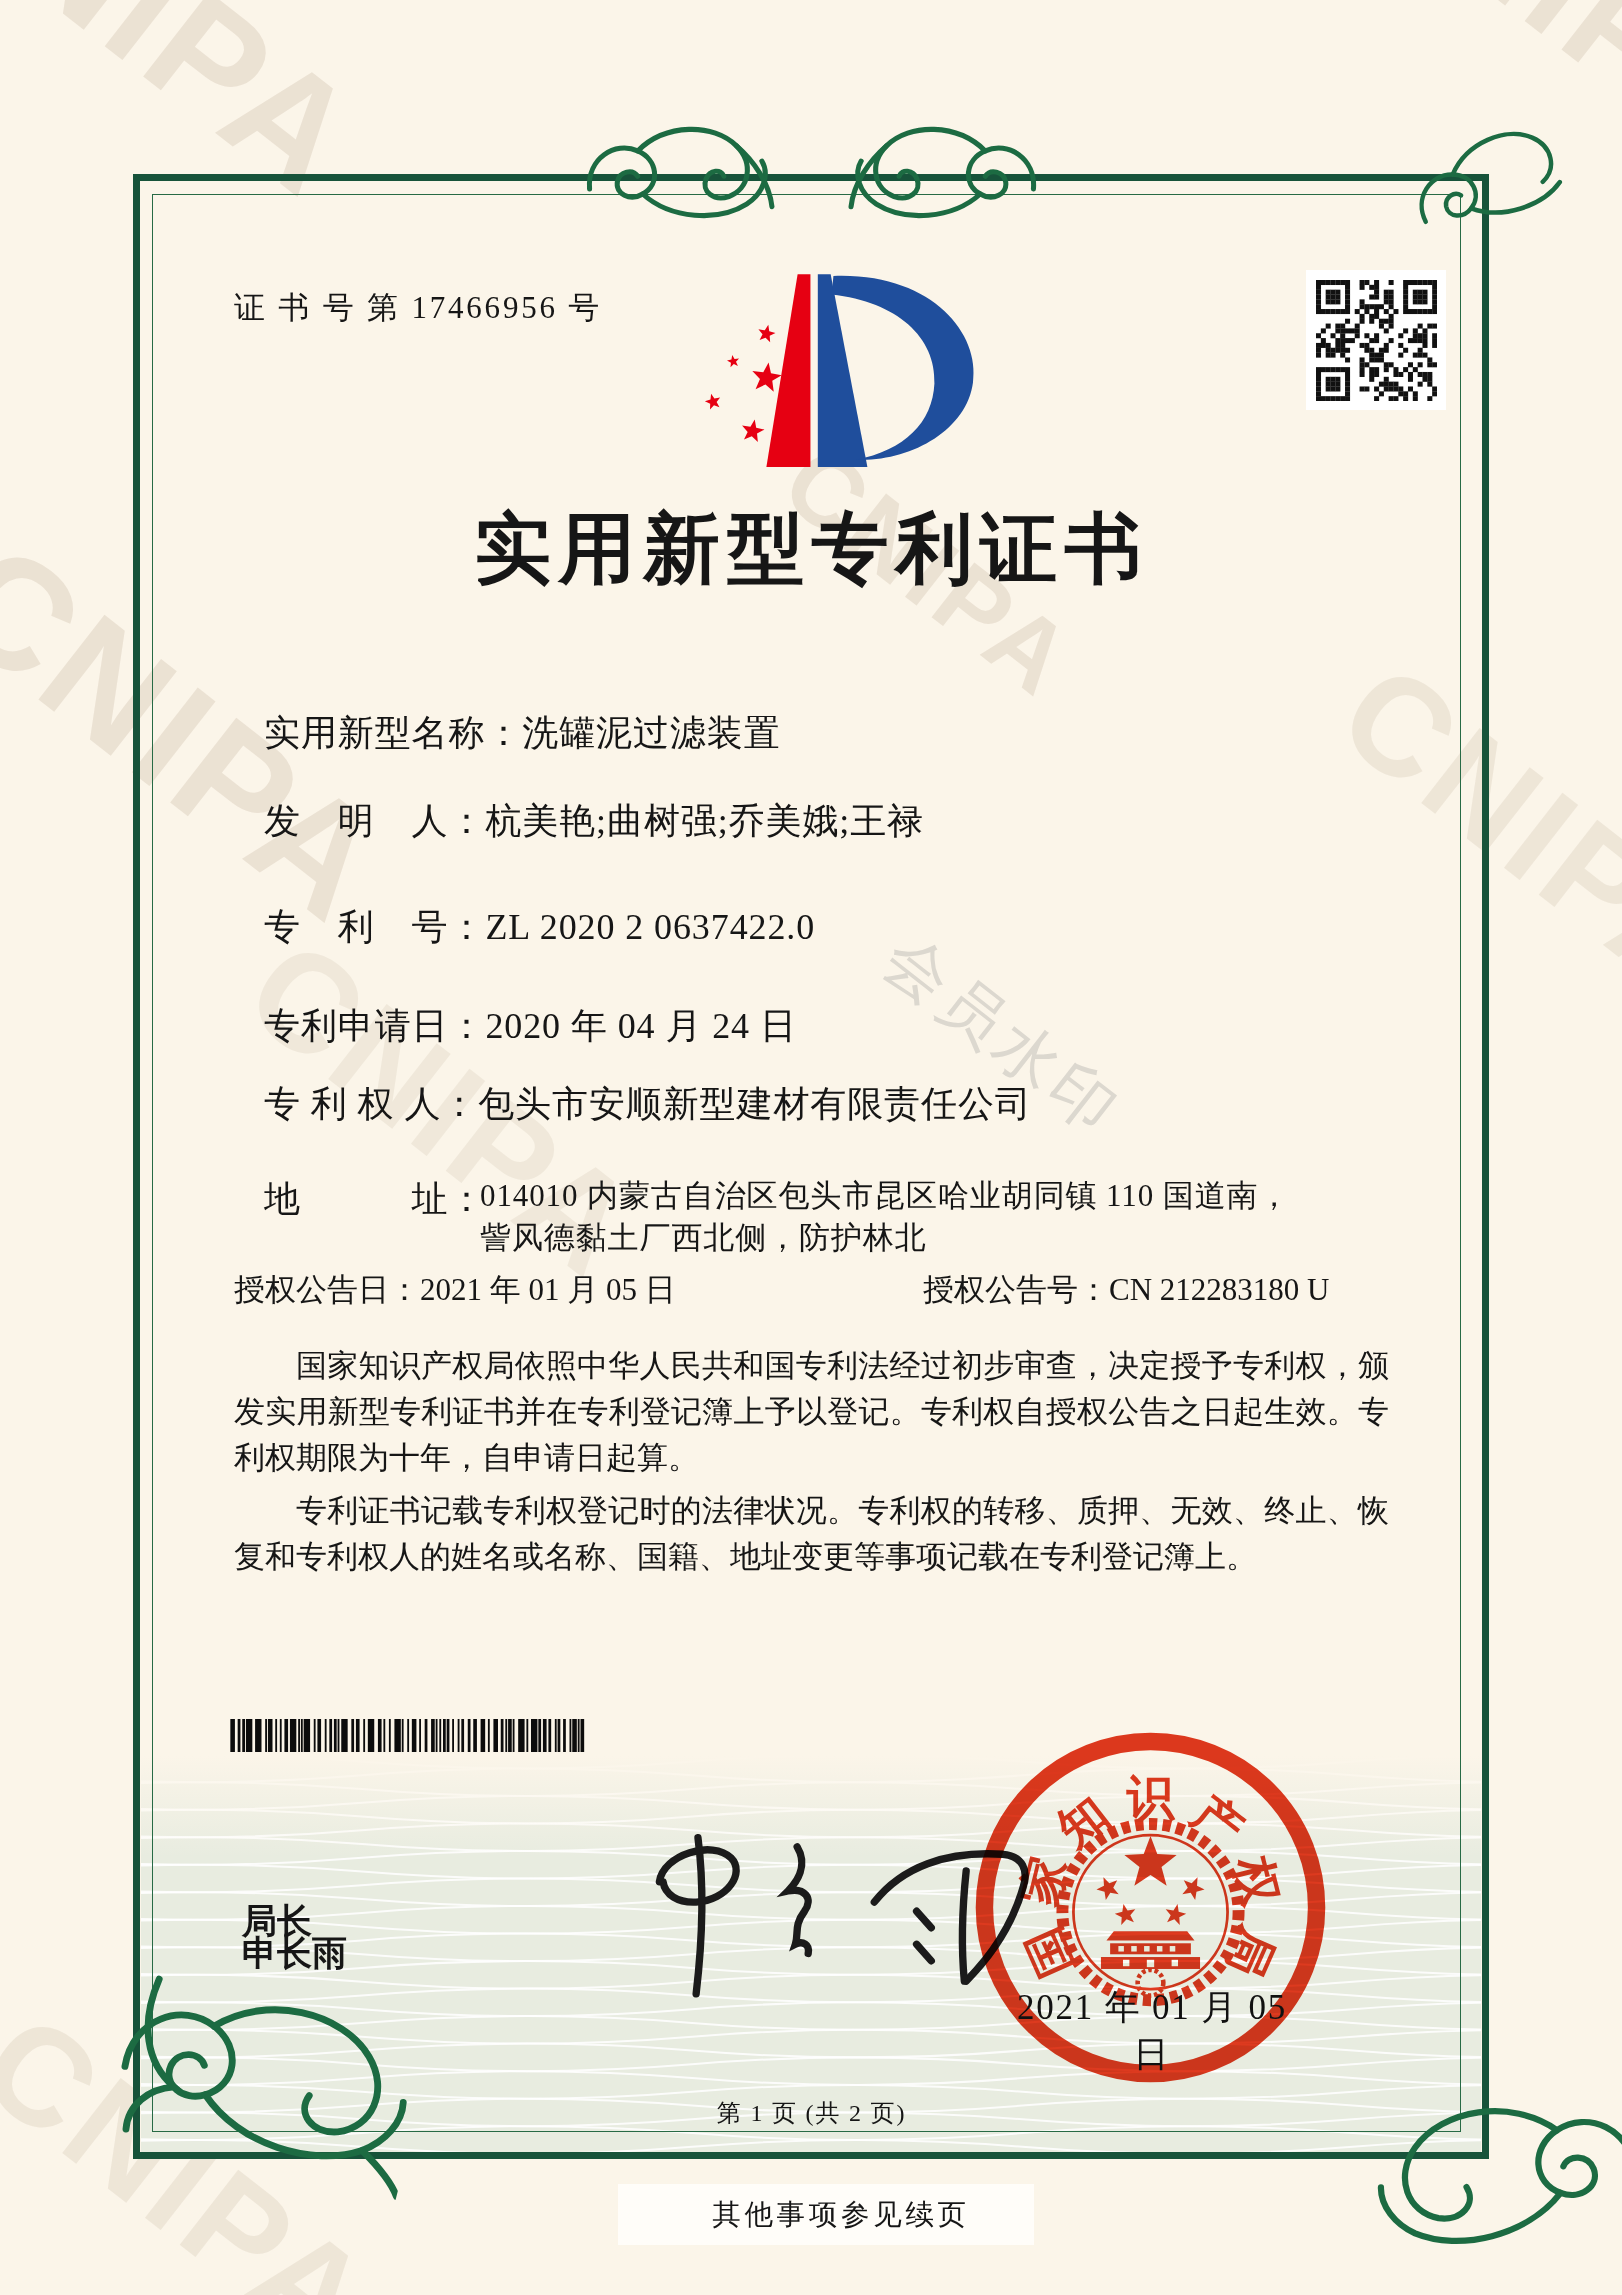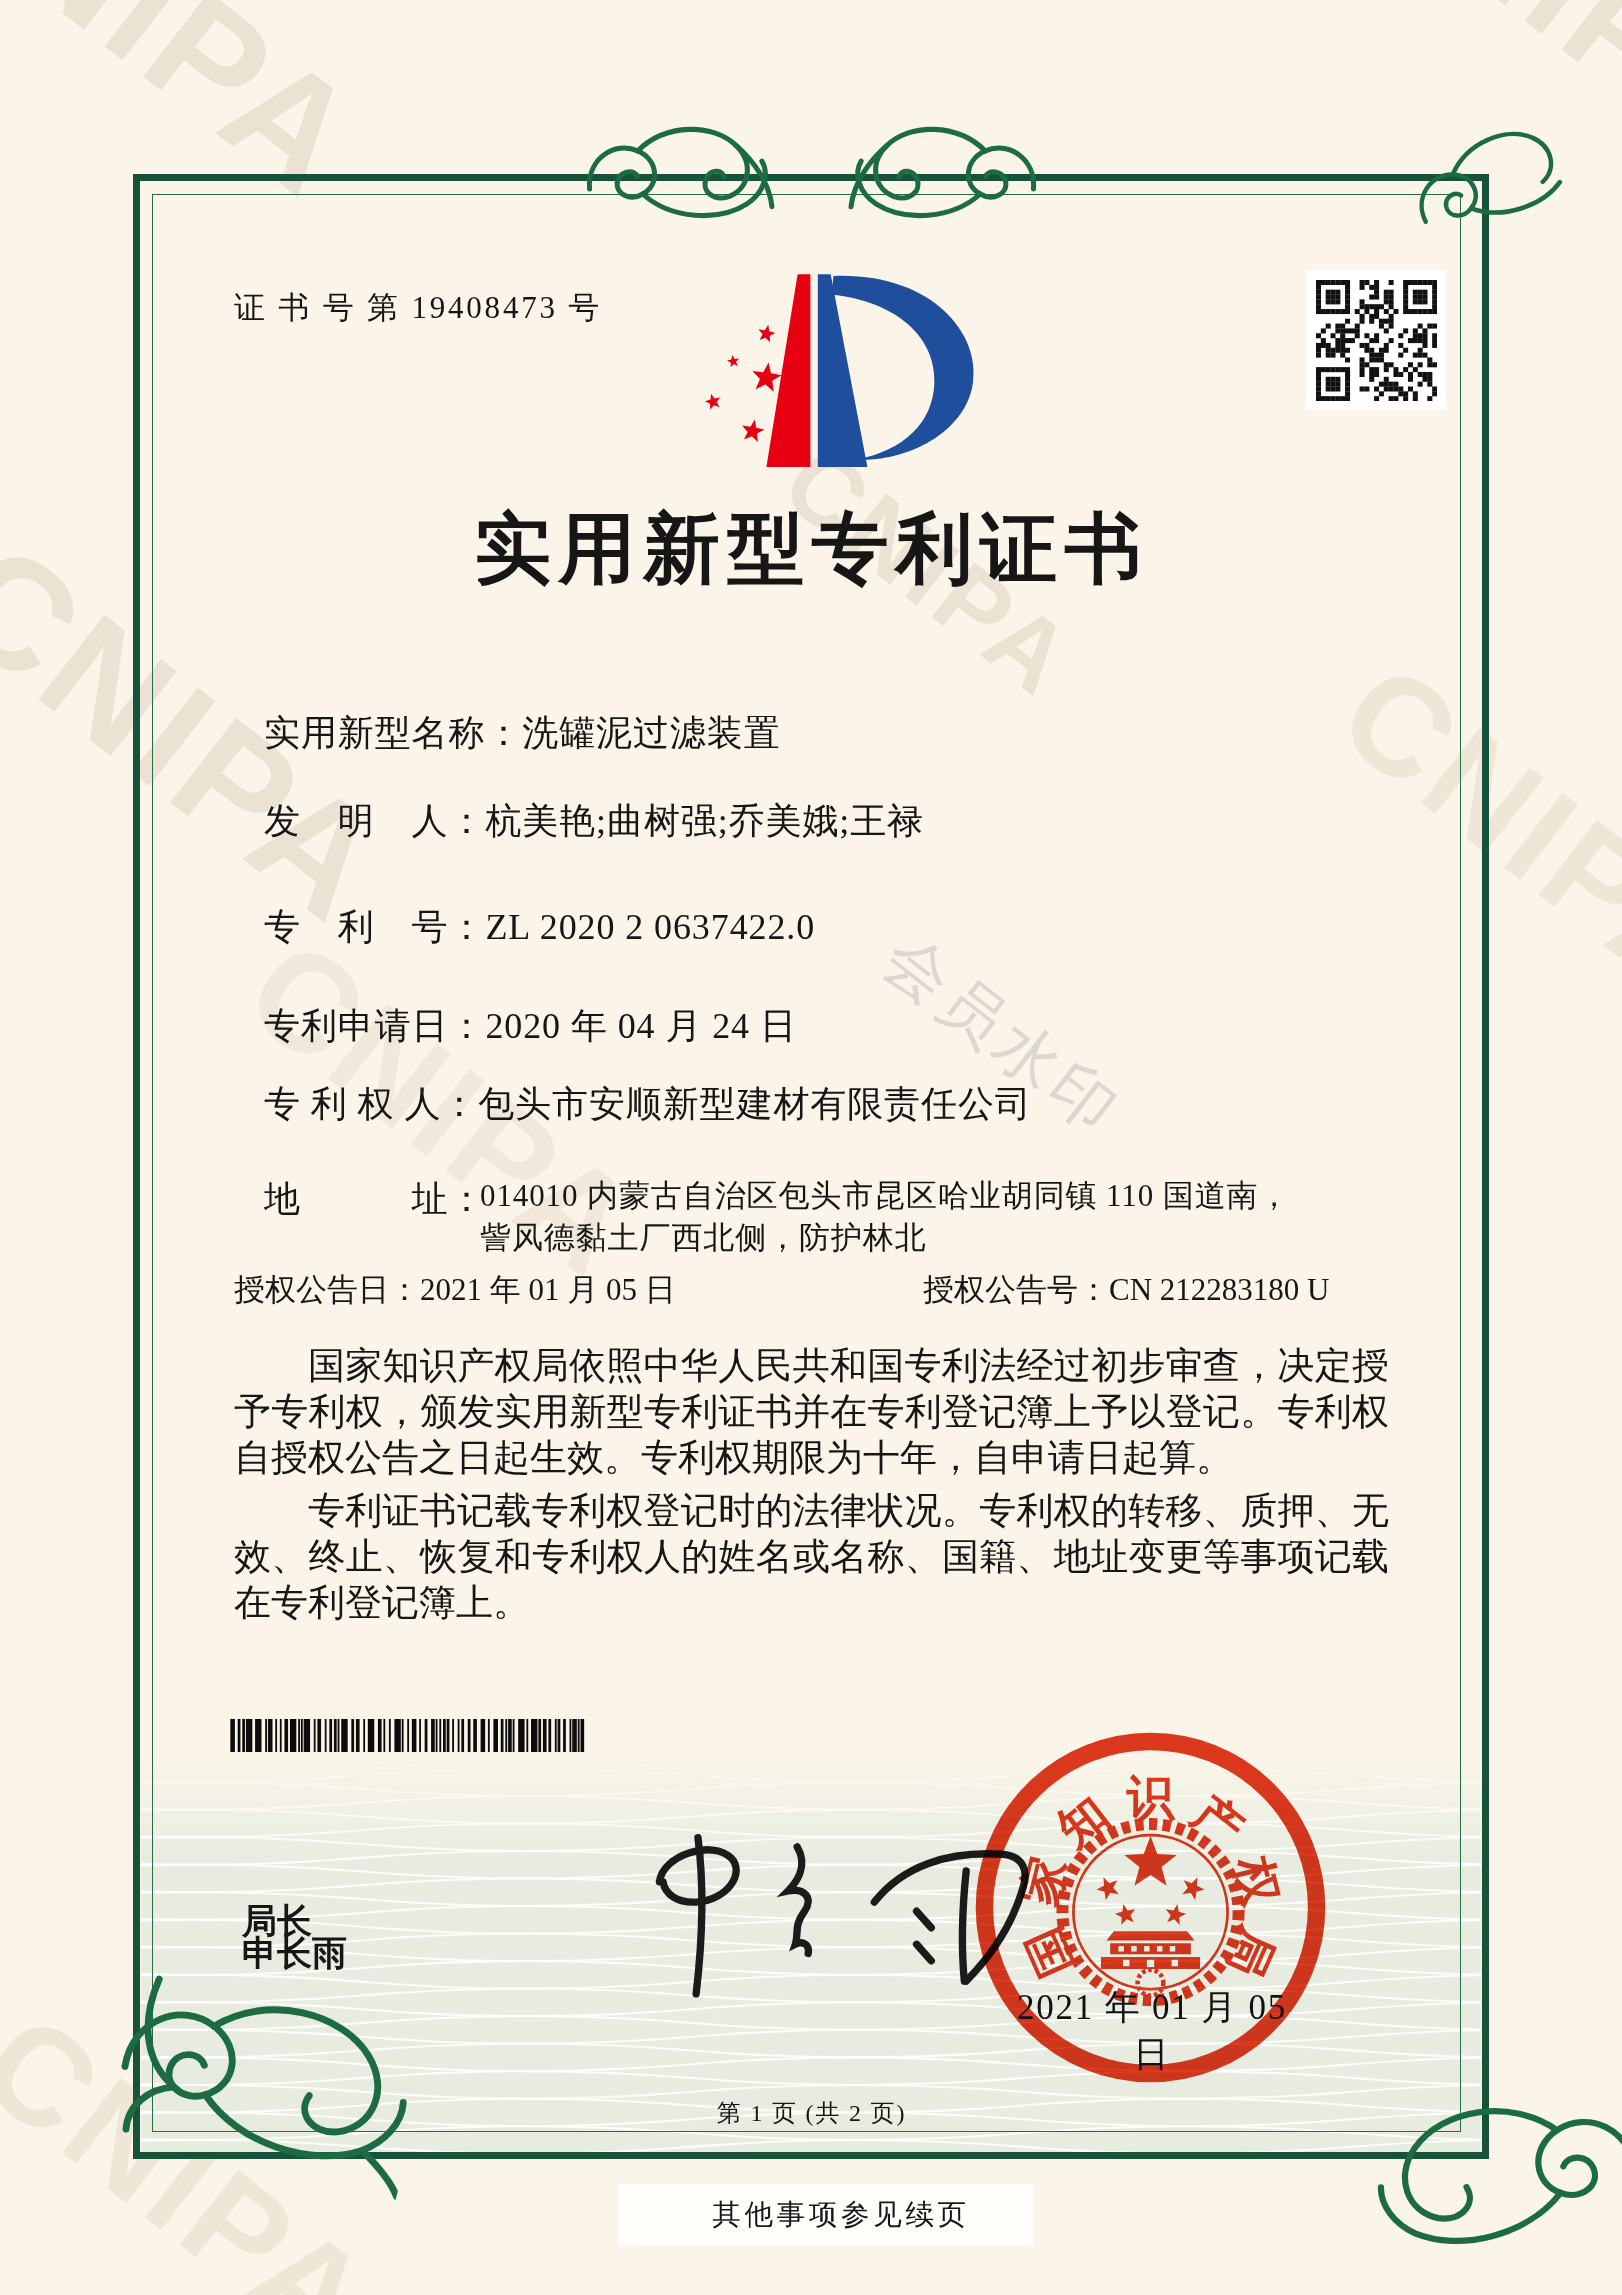--- a/index.html
+++ b/index.html
@@ -21,21 +21,21 @@
   .qr-box{position:absolute;left:1306px;top:270px;width:140px;height:140px;background:#fff;z-index:3;
           display:flex;align-items:center;justify-content:center;}
   .title{position:absolute;left:0;top:498px;width:100%;text-align:center;font-size:77px;font-weight:bold;
          letter-spacing:7.3px;z-index:3;}
   
   .row{position:absolute;left:234px;font-size:36px;letter-spacing:0.9px;z-index:3;white-space:nowrap;margin-left:30px;}
   .addr-val{position:absolute;left:436px;width:992px;font-size:31px;line-height:42px;z-index:3;letter-spacing:0.9px;margin-left:44px;}
   .grant-row{position:absolute;left:234px;top:1269px;width:1194px;font-size:31px;z-index:3;}
   .grant-no{position:absolute;left:689px;top:0;}
   
-  .paras{position:absolute;left:234px;top:1343px;width:1155px;font-size:37px;line-height:46px;
+  .paras{position:absolute;left:234px;top:1343px;width:1155px;font-size:31px;line-height:46px;
          text-align:justify;z-index:3;}
   .paras p{margin:0 0 7.3px 0;text-indent:2em;}
   
   .barcode{position:absolute;left:230px;top:1719px;z-index:3;}
   
   .director{position:absolute;left:242px;top:1898px;font-size:35px;font-weight:bold;z-index:3;
             font-family:"Liberation Sans","DejaVu Sans",sans-serif;}
   .director-name{position:absolute;left:242px;top:1930px;font-size:35px;font-weight:bold;z-index:3;
             font-family:"Liberation Sans","DejaVu Sans",sans-serif;}
   .sig{position:absolute;left:551px;top:1823px;z-index:3;}
@@ -138,21 +138,21 @@
     </g>
   </svg>
   <svg class="flourish" style="left:1366px;top:2083px;transform:scaleX(-1) rotate(10deg);" width="275" height="184" viewBox="0 0 150 90">
     <g fill="none" stroke="#1c6b42" stroke-width="3.4" stroke-linecap="round">
       <path d="M4,56 C2,32 24,18 42,26 C58,33 60,52 46,60 C36,66 24,60 26,50 C28,42 38,40 42,46"></path>
       <path d="M42,26 C64,4 102,4 120,22 C134,36 130,56 114,62 C102,66 92,58 96,48"></path>
       <path d="M46,60 C68,80 106,82 128,68 C138,61 144,50 142,40"></path>
     </g>
   </svg>
 
-  <div class="cert-no">证 书 号 第 19408473 号</div>
+  <div class="cert-no">证 书 号 第 17466956 号</div>
 
   <svg class="logo" width="303" height="248" viewBox="0 0 330 270">
     <path d="M127,35 L141,35 L141,245 L93,245 Z" fill="#e60012"></path>
     <path d="M149,35 L163,35 L203,245 L149,245 Z" fill="#1f4e9c"></path>
     <path d="M166,37 C272,33 326,99 318,153 C311,206 248,240 190,237 C244,227 274,196 276,154 C278,104 236,65 164,57 Z" fill="#1f4e9c"></path>
     <g id="logo-stars" fill="#e60012">
         <polygon points="95.1,90.2 96.1,97.2 102.9,99.0 96.6,102.1 97.1,109.1 92.1,104.1 85.6,106.7 88.8,100.4 84.3,95.0 91.3,96.2"></polygon>
         <polygon points="55.8,123.1 58.3,127.4 63.2,126.7 59.9,130.4 62.0,134.9 57.5,132.9 53.9,136.3 54.4,131.4 50.1,129.0 54.9,128.0"></polygon>
         <polygon points="95.4,131.2 98.0,142.9 109.7,145.0 99.4,151.1 101.0,163.0 92.0,155.1 81.2,160.2 86.0,149.2 77.7,140.5 89.6,141.7"></polygon>
         <polygon points="32.8,165.3 36.4,170.5 42.6,169.2 38.8,174.3 41.9,179.8 35.9,177.7 31.6,182.3 31.8,176.0 26.0,173.4 32.1,171.6"></polygon>

